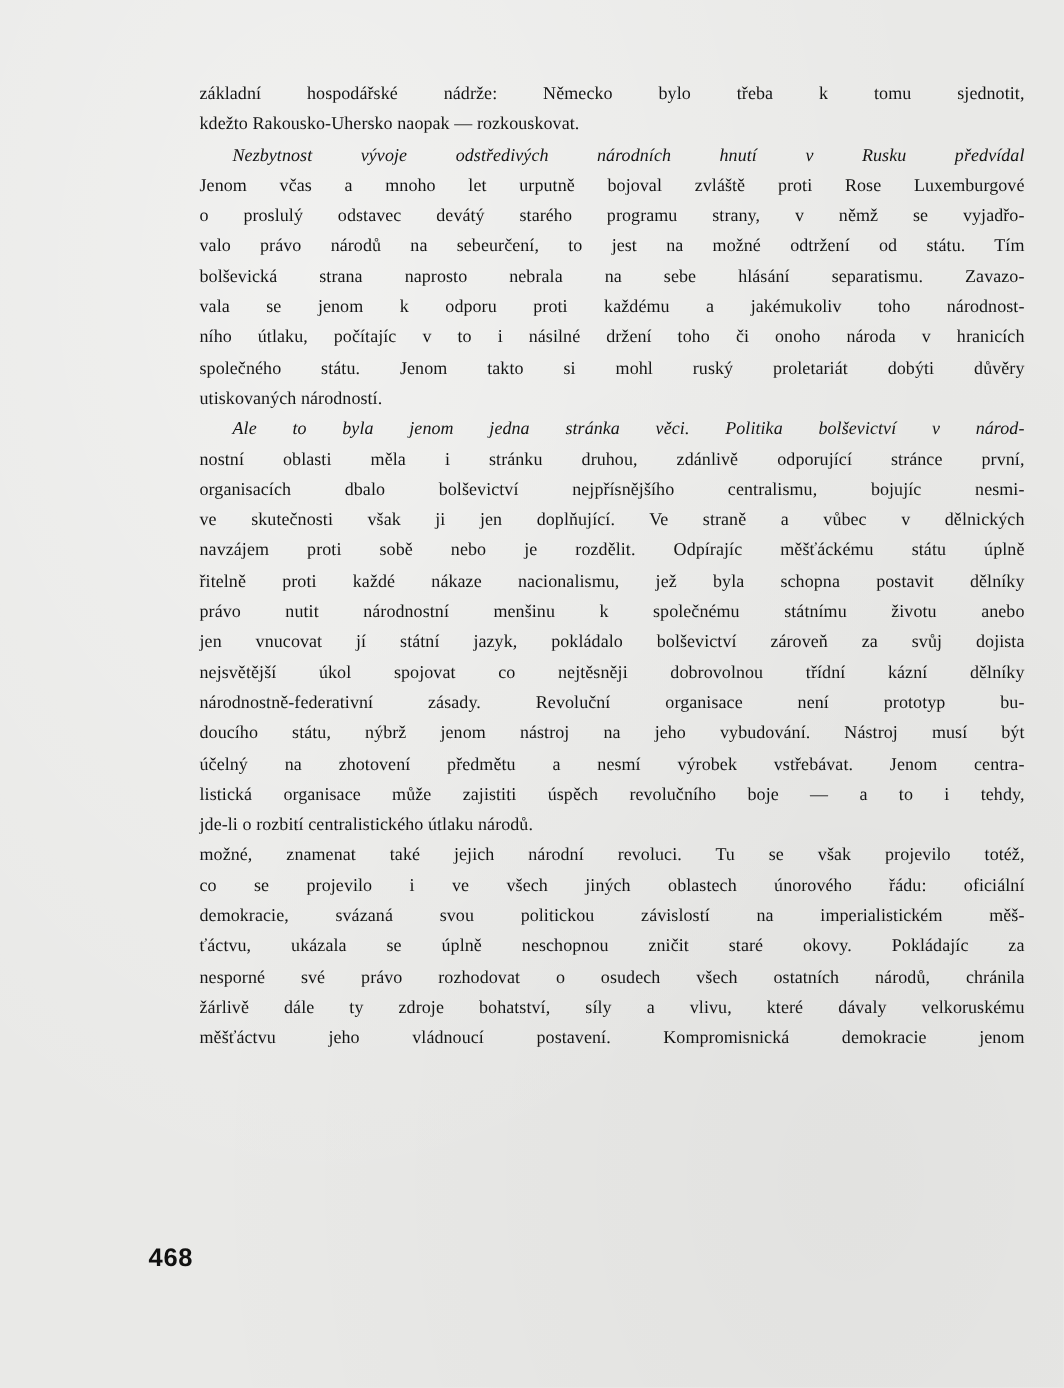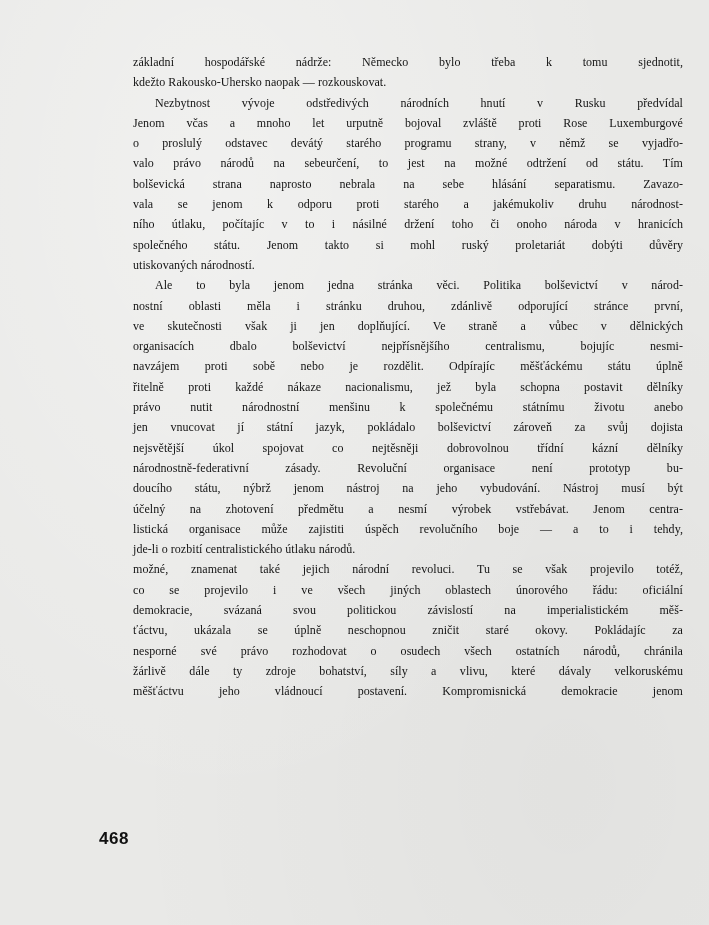--- a/index.html
+++ b/index.html
@@ -40,20 +40,21 @@
       text-align: justify;
       text-align-last: justify;
       letter-spacing: 0.05px;
     }
     .line.last {
       text-align-last: left;
     }
     .line.indent {
       padding-left: 22px;
       box-sizing: border-box;
+      font-style: italic;
     }
     .page-number {
       position: absolute;
       left: 99px;
       top: 829px;
       font-family: Liberation Sans, sans-serif;
       font-weight: bold;
       font-size: 17px;
       letter-spacing: 0.5px;
       color: #111;
@@ -69,31 +70,31 @@
       <span class="line">základní hospodářské nádrže: Německo bylo třeba k tomu sjednotit,</span>
       <span class="line last">kdežto Rakousko-Uhersko naopak — rozkouskovat.</span>
     </div>
 
     <div class="paragraph">
       <span class="line indent">Nezbytnost vývoje odstředivých národních hnutí v Rusku předvídal</span>
       <span class="line">Jenom včas a mnoho let urputně bojoval zvláště proti Rose Luxemburgové</span>
       <span class="line">o proslulý odstavec devátý starého programu strany, v němž se vyjadřo-</span>
       <span class="line">valo právo národů na sebeurčení, to jest na možné odtržení od státu. Tím</span>
       <span class="line">bolševická strana naprosto nebrala na sebe hlásání separatismu. Zavazo-</span>
-      <span class="line">vala se jenom k odporu proti starého a jakémukoliv druhu národnost-</span>
+      <span class="line">vala se jenom k odporu proti každému a jakémukoliv toho národnost-</span>
       <span class="line">ního útlaku, počítajíc v to i násilné držení toho či onoho národa v hranicích</span>
       <span class="line">společného státu. Jenom takto si mohl ruský proletariát dobýti důvěry</span>
       <span class="line last">utiskovaných národností.</span>
     </div>
 
     <div class="paragraph">
       <span class="line indent">Ale to byla jenom jedna stránka věci. Politika bolševictví v národ-</span>
       <span class="line">nostní oblasti měla i stránku druhou, zdánlivě odporující stránce první,</span>
+      <span class="line">organisacích dbalo bolševictví nejpřísnějšího centralismu, bojujíc nesmi-</span>
       <span class="line">ve skutečnosti však ji jen doplňující. Ve straně a vůbec v dělnických</span>
-      <span class="line">organisacích dbalo bolševictví nejpřísnějšího centralismu, bojujíc nesmi-</span>
       <span class="line">navzájem proti sobě nebo je rozdělit. Odpírajíc měšťáckému státu úplně</span>
       <span class="line">řitelně proti každé nákaze nacionalismu, jež byla schopna postavit dělníky</span>
       <span class="line">právo nutit národnostní menšinu k společnému státnímu životu anebo</span>
       <span class="line">jen vnucovat jí státní jazyk, pokládalo bolševictví zároveň za svůj dojista</span>
       <span class="line">nejsvětější úkol spojovat co nejtěsněji dobrovolnou třídní kázní dělníky</span>
       <span class="line">národnostně-federativní zásady. Revoluční organisace není prototyp bu-</span>
       <span class="line">doucího státu, nýbrž jenom nástroj na jeho vybudování. Nástroj musí být</span>
       <span class="line">účelný na zhotovení předmětu a nesmí výrobek vstřebávat. Jenom centra-</span>
       <span class="line">listická organisace může zajistiti úspěch revolučního boje — a to i tehdy,</span>
       <span class="line last">jde-li o rozbití centralistického útlaku národů.</span>

